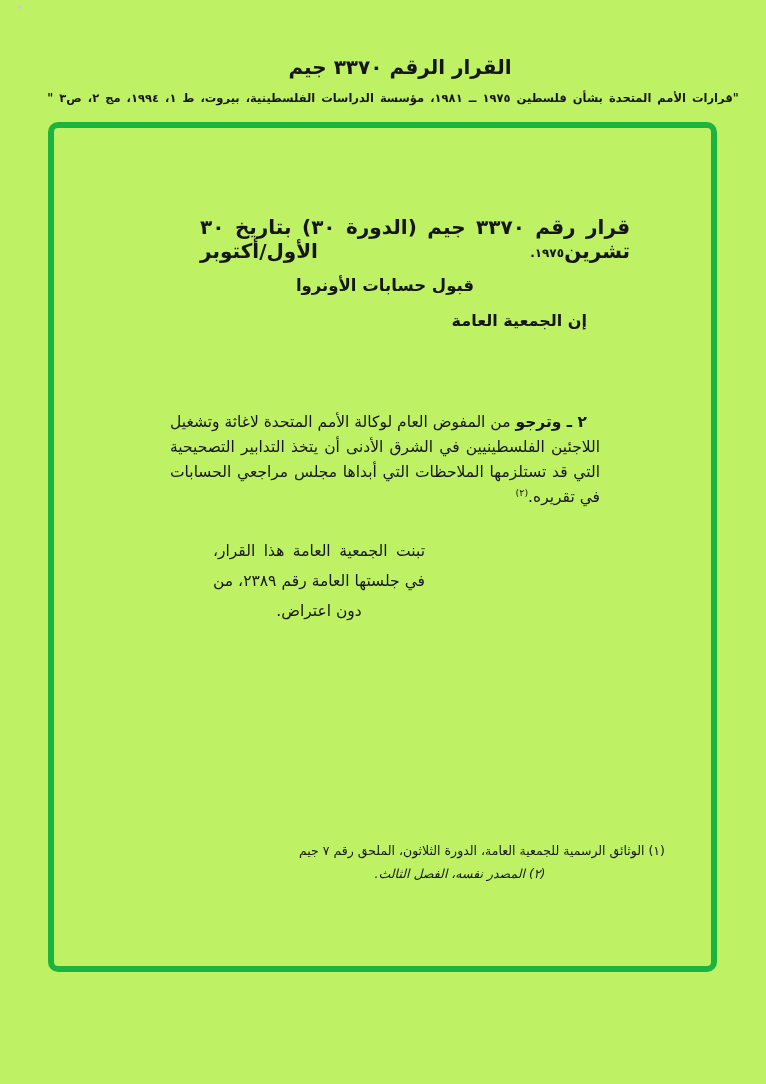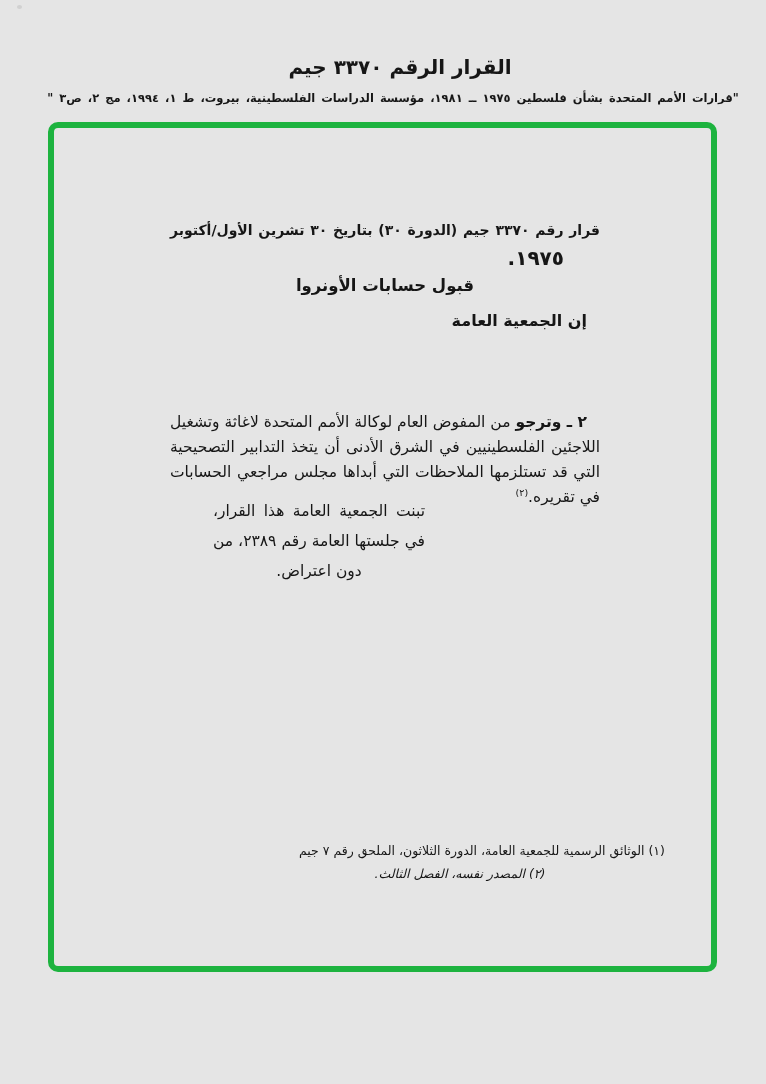--- a/index.html
+++ b/index.html
@@ -1,52 +1,52 @@
 <!DOCTYPE html>
 <html lang="ar"><head>
 <meta charset="utf-8">
 <style>
   html,body{margin:0;padding:0;background:#ffffff;}
   body{
     width:766px;height:1084px;position:relative;overflow:hidden;
     font-family:"DejaVu Sans",sans-serif;color:#161616;
     -webkit-font-smoothing:antialiased;
   }
-  .page{position:absolute;inset:0;background:#e5e5e5;}
+  .page{position:absolute;inset:0;background:#bef264;}
 
   .scan-dot{position:absolute;left:17px;top:5px;width:5px;height:4px;background:#cccccc;border-radius:50%;opacity:.8;}
 
   .doc-title{
     position:absolute;top:55px;left:0;width:766px;direction:rtl;text-align:center;
     font-weight:bold;font-size:20px;letter-spacing:.2px;transform:translateX(17px);
   }
   .doc-citation{
     position:absolute;top:91px;left:0;width:766px;direction:rtl;text-align:center;
     font-weight:bold;font-size:11.5px;white-space:nowrap;word-spacing:2px;transform:translateX(10px);
   }
 
   .annotation-box{
     position:absolute;left:48px;top:122px;width:669px;height:850px;
     border:6px solid #1db33f;border-radius:10px;box-sizing:border-box;background:transparent;
   }
 
   .col{position:absolute;left:170px;width:430px;direction:rtl;}
-  .res-heading-1{top:215px;font-weight:bold;font-size:14px;line-height:30px;text-align:justify;text-align-last:justify;}
-  .res-heading-2{top:246px;font-weight:bold;font-size:20px;text-align:right;padding-left:0;box-sizing:border-box;padding-right:36px;}
+  .res-heading-1{top:215px;font-weight:bold;font-size:20px;line-height:24px;text-align:justify;text-align-last:justify;margin-left:30px;}
+  .res-heading-2{top:246px;font-weight:bold;font-size:12px;text-align:right;padding-left:0;box-sizing:border-box;padding-right:36px;}
   .res-subject{top:276px;font-weight:bold;font-size:16.5px;text-align:center;}
   .res-preamble{top:311px;font-weight:bold;font-size:16px;text-align:right;box-sizing:border-box;padding-right:13px;}
 
   .clause{font-size:15.5px;line-height:25px;text-align:justify;text-indent:13px;}
   .clause-1{top:337px;}
   .clause-2{top:410px;}
   .clause b{font-weight:bold;}
   sup.fn-ref{font-size:9.5px;line-height:0;vertical-align:6px;}
 
   .adoption{
-    position:absolute;left:213px;top:496px;width:212px;direction:rtl;
+    position:absolute;left:213px;top:536px;width:212px;direction:rtl;
     font-size:15.5px;line-height:30px;text-align:justify;text-align-last:center;
   }
 
   .footnotes{position:absolute;left:267px;top:839px;width:430px;direction:rtl;font-size:12.5px;line-height:23px;}
   .fn-line{text-align:center;box-sizing:border-box;}
   .fn-line.cont{padding-right:60px;}
   .fn-line.second{padding-right:44px;font-style:italic;}
 </style>
 </head>
 <body>

